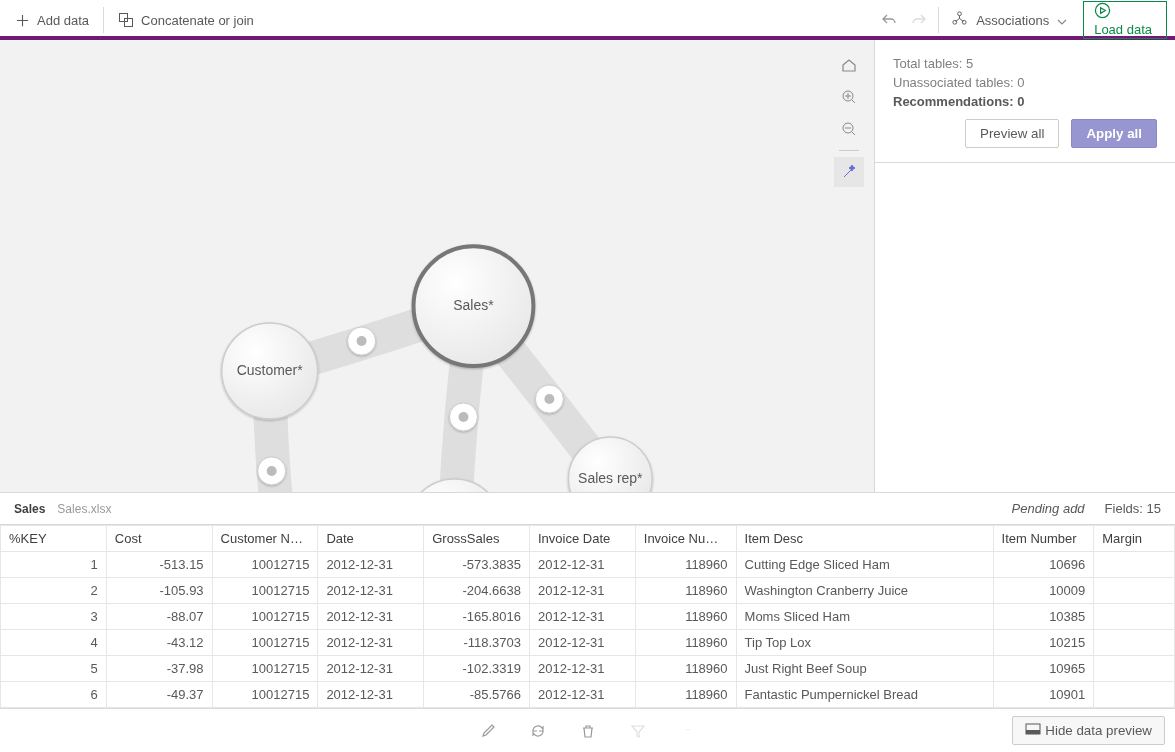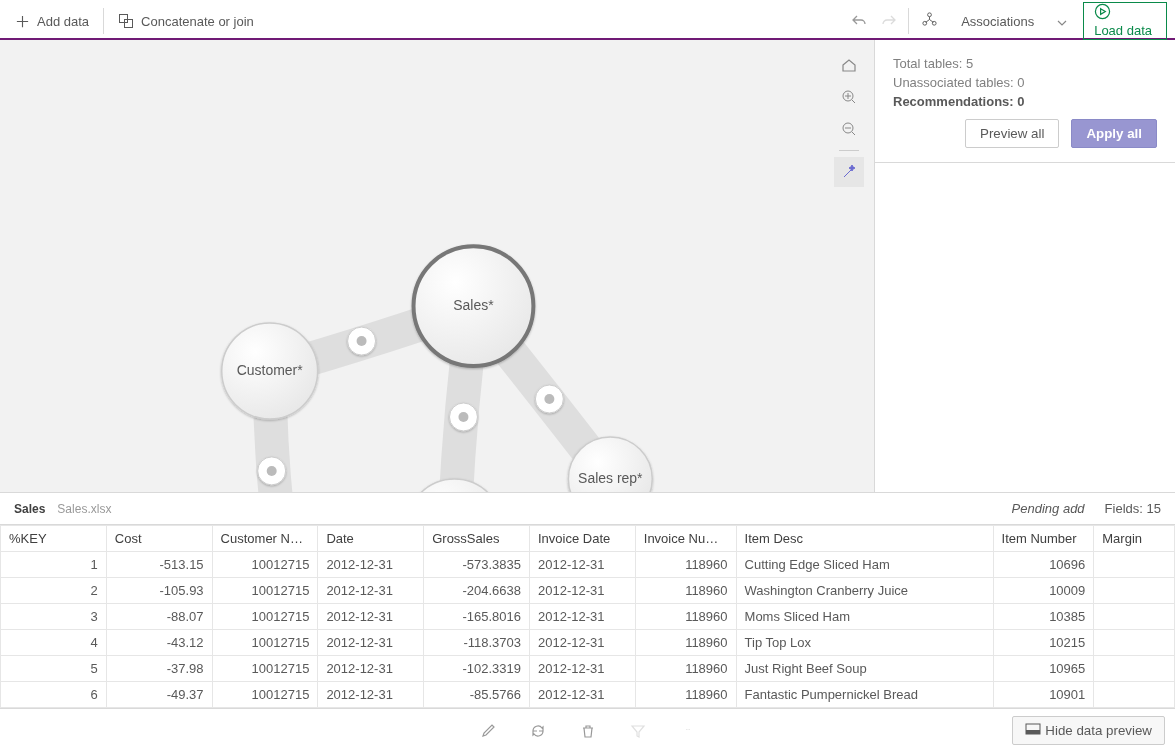--- a/index.html
+++ b/index.html
@@ -1,26 +1,26 @@
 <!DOCTYPE html>
 <html><head>
 <meta charset="utf-8">
 <style>
   * { box-sizing: border-box; margin: 0; padding: 0; font-family: "Segoe UI", Arial, sans-serif; }
   html, body { width: 1175px; height: 752px; overflow: hidden; background: #fff; color: #595959; font-size: 13px; }
   
-  .toolbar { height: 40px; border-bottom: 2px solid #701a75; display: flex; align-items: center; padding: 4px 8px 0 4px; }
+  .toolbar { height: 40px; border-bottom: 4px solid #701a75; display: flex; align-items: center; padding: 4px 8px 0 4px; }
   .tb-btn { display: flex; align-items: center; height: 38px; padding: 0 10px; cursor: pointer; color: #595959; }
   .tb-btn .ic { width: 16px; height: 16px; margin-right: 7px; display:inline-flex; align-items:center; justify-content:center; }
   .tb-sep { width:1px; height:26px; background:#d9d9d9; margin: 0 4px; }
   .tb-spacer { flex: 1; }
   .tb-icon-btn { width: 30px; height: 38px; display:flex; align-items:center; justify-content:center; cursor:pointer; color:#999; }
   .tb-load { height: 38px; border:1px solid #0a8a4a; color:#0a8a4a; display:flex; padding:0 14px 0 10px; margin-left:8px; cursor:pointer;flex-direction:column; }
   .tb-load .ic { margin-right:8px; }
-  .assoc-btn { display:flex; align-items:center; padding:0 8px; height:38px; cursor:pointer;gap:15px; }
+  .assoc-btn { display:flex; align-items:center; padding:0 8px; height:38px; cursor:pointer; }
   .assoc-btn .ic { margin-right:8px; }
   .assoc-btn .chev { margin-left:8px; }
   
   .main { display:flex; height: calc(100% - 40px); }
   .canvas-wrap { border-right:1px solid #d9d9d9; position:relative; background:#f2f2f2; flex:1; }
   .canvas { position:absolute; inset:0; }
   .canvas svg { width:100%; height:100%; }
   .footnote { position:absolute; bottom:8px; left:10px; color:#595959; font-style: italic; font-weight:600; font-size:13px;}
   .vtools { position:absolute; top:10px; right:10px; display:flex; flex-direction:column; gap:2px; align-items:center;}
   .vtool { width:30px; height:30px; display:flex; align-items:center; justify-content:center; cursor:pointer; color:#888; }

